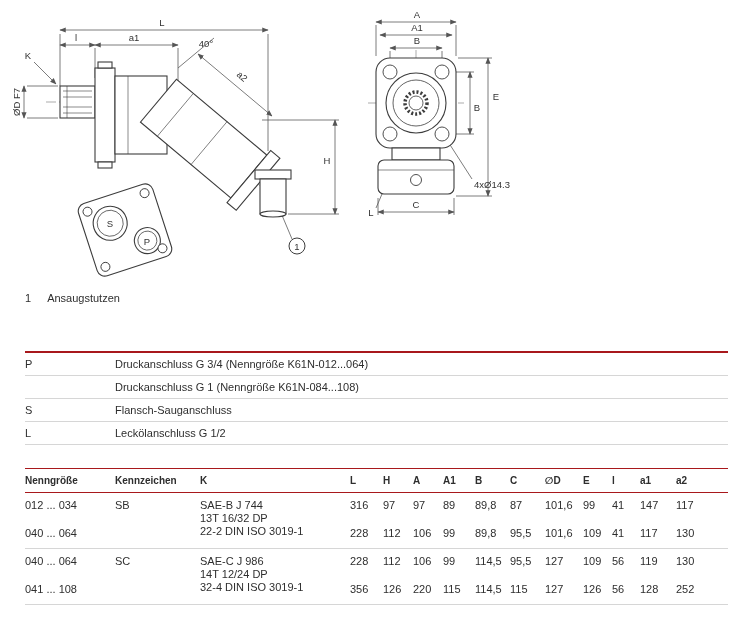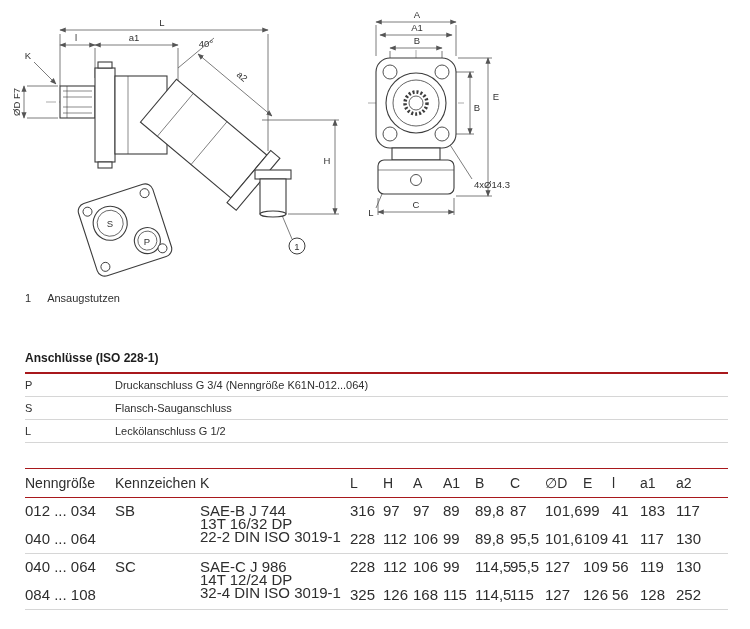--- a/index.html
+++ b/index.html
@@ -15,23 +15,23 @@
   .legend{position:absolute;left:25px;top:292px;display:flex;gap:16px;font-size:11px;}
   .sec-title{font-weight:bold;font-size:12px;color:#1d1d1d;margin:0 0 7px 0;}
   .conn-section{position:absolute;left:25px;top:351px;width:703px;}
   .dim-section{position:absolute;left:25px;top:468px;width:703px;}
   table{border-collapse:collapse;table-layout:fixed;width:100%;}
   .conn-table{border-top:2px solid var(--accent,#a8181c);}
   .conn-table td{border-bottom:1px solid var(--rule,#d6d6d6);padding:5px 0;font-size:11px;vertical-align:middle;}
   .dim-table th{
     border-top:1px solid var(--accent,#a8181c);
     border-bottom:1px solid var(--accent,#a8181c);
-    text-align:left;font-weight:normal;font-size:14px;padding:6px 2px 6px 0;
+    text-align:left;font-weight:bold;font-size:10px;padding:6px 2px 6px 0;
   }
-  .dim-table td{font-size:15px;padding:6px 2px 2px 0;vertical-align:top;line-height:13px;}
+  .dim-table td{font-size:11px;padding:6px 2px 2px 0;vertical-align:top;line-height:13px;}
   .dim-table tbody tr{height:28px;}
   .dim-table tr.group-end td,.dim-table td.span2{border-bottom:1px solid var(--rule,#d6d6d6);}
   .kcell div{line-height:13px;}
 </style>
 </head>
 <body>
 
 <svg id="side-view" class="svg-abs" width="345" height="282" viewBox="0 0 345 282">
   <defs>
     <marker id="arwL" viewBox="0 0 10 10" refX="9" refY="5" markerWidth="8" markerHeight="8" orient="auto-start-reverse">
@@ -174,30 +174,33 @@
   <text x="50" y="200" text-anchor="middle">C</text>
   <text x="5" y="208" text-anchor="middle">L</text>
 </svg>
 
 <div class="legend">
   <span>1</span>
   <span>Ansaugstutzen</span>
 </div>
 
 <div class="conn-section">
-  <div class="sec-title">Anschlüsse (ISO 228-1)</div>
   <table class="conn-table">
     <colgroup>
         <col style="width:90px">
         <col>
       </colgroup>
     <tbody>
       <tr>
         <td>P</td>
         <td>Druckanschluss G 3/4 (Nenngröße K61N-012...064)</td>
+      </tr>
+      <tr>
+        <td></td>
+        <td>Druckanschluss G 1 (Nenngröße K61N-084...108)</td>
       </tr>
       <tr>
         <td>S</td>
         <td>Flansch-Sauganschluss</td>
       </tr>
       <tr>
         <td>L</td>
         <td>Leckölanschluss G 1/2</td>
       </tr>
     </tbody>
@@ -252,21 +255,21 @@
         </td>
         <td>316</td>
         <td>97</td>
         <td>97</td>
         <td>89</td>
         <td>89,8</td>
         <td>87</td>
         <td>101,6</td>
         <td>99</td>
         <td>41</td>
-        <td>183</td>
+        <td>147</td>
         <td>117</td>
       </tr>
 
       <tr class="group-end">
         <td>040 ... 064</td>
         <td>228</td>
         <td>112</td>
         <td>106</td>
         <td>99</td>
         <td>89,8</td>
@@ -293,24 +296,24 @@
         <td>114,5</td>
         <td>95,5</td>
         <td>127</td>
         <td>109</td>
         <td>56</td>
         <td>119</td>
         <td>130</td>
       </tr>
 
       <tr class="group-end">
-        <td>084 ... 108</td>
-        <td>325</td>
+        <td>041 ... 108</td>
+        <td>356</td>
         <td>126</td>
-        <td>168</td>
+        <td>220</td>
         <td>115</td>
         <td>114,5</td>
         <td>115</td>
         <td>127</td>
         <td>126</td>
         <td>56</td>
         <td>128</td>
         <td>252</td>
       </tr>
     </tbody>

